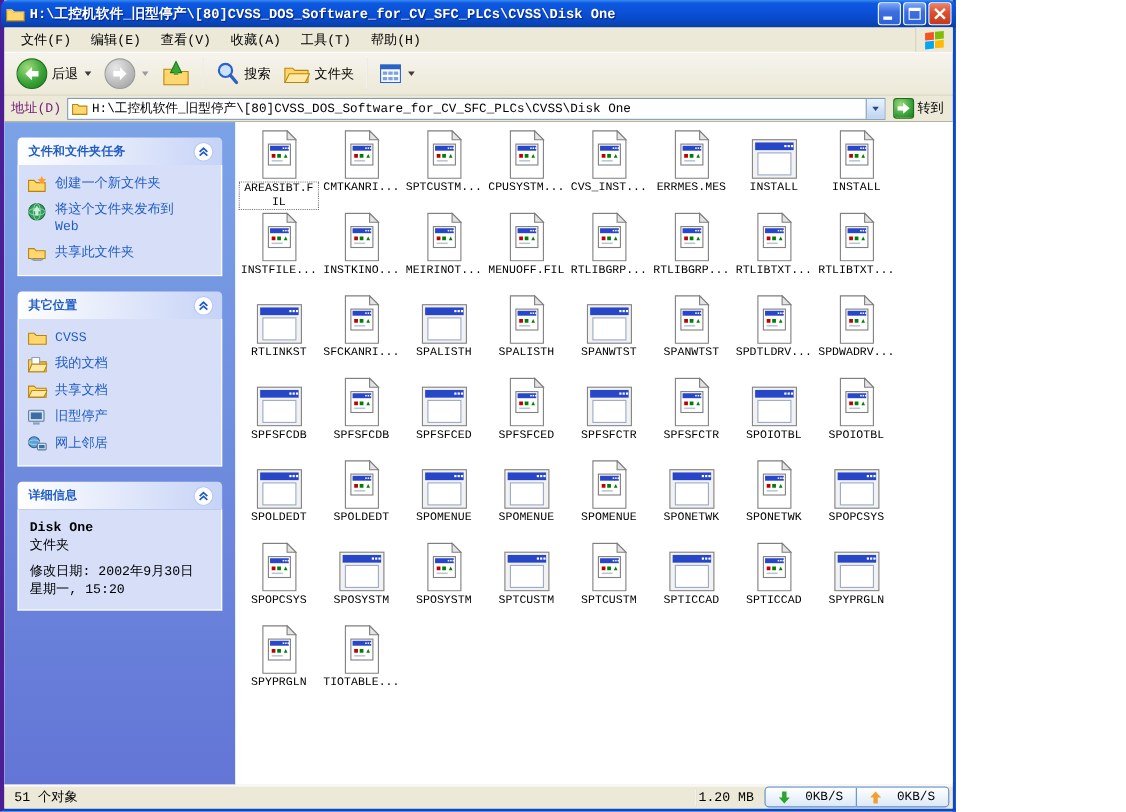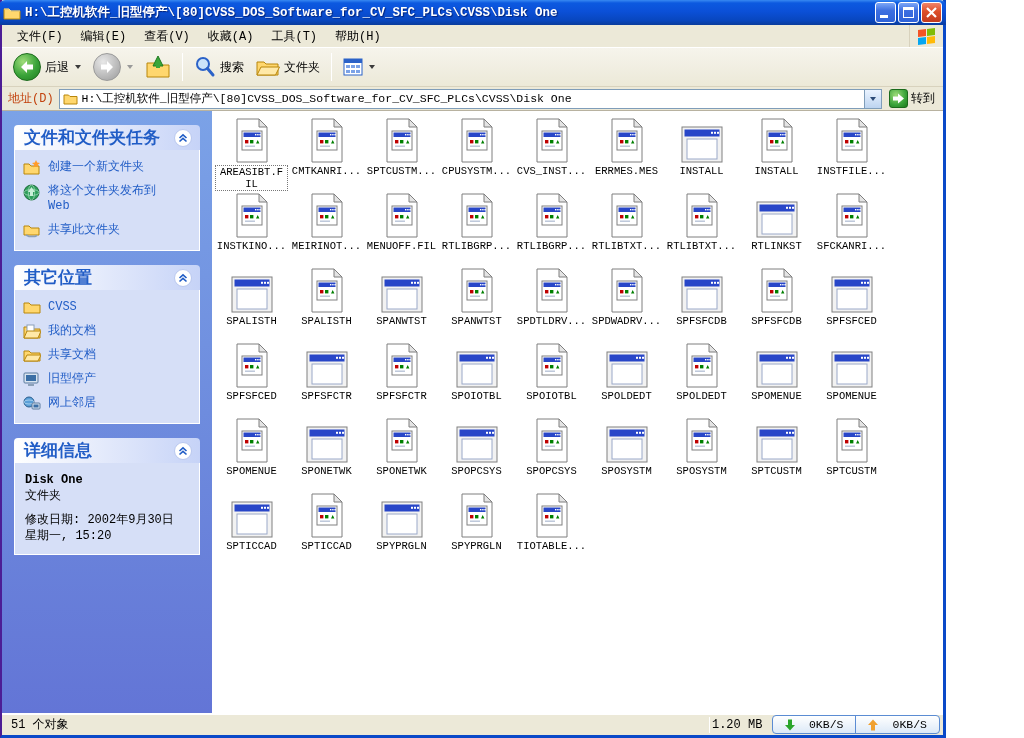--- a/index.html
+++ b/index.html
@@ -1,20 +1,20 @@
 <!DOCTYPE html>
 <html><head>
 <meta charset="utf-8">
 <style>
   * { margin:0; padding:0; box-sizing:border-box; }
   html,body { width:1024px; height:738px; overflow:hidden; }
   body { font-family:"Liberation Mono","DejaVu Sans Mono",monospace; font-size:12px; }
 
-  #window { position:relative; width:946px; height:738px;
-    border-left:2px solid #4c1d95; border-right:3px solid #0A49C8; border-bottom:3px solid #0A49C8;
+  #window { position:relative; width:869px; height:738px;
+    border-left:4px solid #4c1d95; border-right:3px solid #0A49C8; border-bottom:3px solid #0A49C8;
     background:#ECE9D8; }
 
   
   .titlebar { height:25px; display:flex; align-items:center; padding:0 4px;
     background:linear-gradient(180deg,#3889F2 0%,#0C59E0 12%,#0B50D8 45%,#0846BE 82%,#0A3C9C 100%);
     border-radius:6px 6px 0 0; margin:0 -3px; }
   .titlebar-icon { width:18px; height:16px; margin-right:4px; flex:0 0 auto; }
   .title-text { color:#fff; font-weight:bold; font-size:12.5px; white-space:nowrap; overflow:hidden;
     text-shadow:1px 1px 1px #00227a; flex:1 1 auto; }
   .win-controls { display:flex; gap:2px; flex:0 0 auto; }
@@ -46,21 +46,21 @@
     border-top:4px solid #3b3b3b; margin-left:2px; }
   .dd-arrow.gray { border-top-color:#9a9a9a; }
   .circle { width:28px; height:28px; border-radius:50%; display:flex; align-items:center; justify-content:center; }
   .circle.green { background:radial-gradient(circle at 35% 30%,#9fdc7a,#39A339 55%,#1E7A1E); border:1px solid #1B6B1B; }
   .circle.gray  { background:radial-gradient(circle at 35% 30%,#e8e8e8,#BDBDBD 55%,#9a9a9a); border:1px solid #9a9a9a; }
   .tb-sep { width:1px; height:28px; background:#C9C3AD; border-right:1px solid #fff; margin:0 4px; }
 
   
   .addressbar { height:24px; display:flex; align-items:center; background:#ECE9D8;
     border-bottom:1px solid #B8B2A0; padding:2px 2px 2px 6px; gap:5px; }
-  .addr-label { color:#c2410c; flex:0 0 auto;text-align:center; }
+  .addr-label { color:#701a75; flex:0 0 auto;text-align:center; }
   .addr-input { flex:1 1 auto; height:20px; background:#fff; border:1px solid #7F9DB9;
     display:flex; align-items:center; padding-left:3px; position:relative; }
   .addr-foldericon { width:15px; height:13px; margin-right:4px; flex:0 0 auto; }
   .addr-text { font-size:11.5px; white-space:nowrap; overflow:hidden; flex:1 1 auto; }
   .addr-dd { width:17px; height:18px; background:linear-gradient(180deg,#EAF3FF,#BDD4F0);
     border-left:1px solid #7F9DB9; display:flex; align-items:center; justify-content:center; flex:0 0 auto; }
   .addr-dd i { width:0; height:0; border-left:3.5px solid transparent; border-right:3.5px solid transparent;
     border-top:4px solid #2b4a77; }
   .go-btn { display:flex; align-items:center; gap:3px; padding:0 6px 0 2px; flex:0 0 auto; }
   .go-icon { width:19px; height:19px; border-radius:3px; border:1px solid #1B6B1B;
@@ -69,21 +69,21 @@
 
   
   .content { height:602px; display:flex; background:#fff; }
 
   .sidebar { width:210px; flex:0 0 auto; overflow:hidden;
     background:linear-gradient(180deg,#7BA2E7 0%,#6E8CDE 50%,#6375D6 100%); padding:14px 12px 0 12px; }
   .panel { margin-bottom:14px; }
   .panel header { height:25px; display:flex; align-items:center; justify-content:space-between;
     padding:0 8px 0 10px; border-radius:4px 4px 0 0;
     background:linear-gradient(90deg,#FFFFFF 0%,#C6D3F7 100%); cursor:default; }
-  .panel-title { color:#215DC6; font-weight:bold; font-size:17px; }
+  .panel-title { color:#215DC6; font-weight:bold; font-size:11px; }
   .chevron { width:18px; height:18px; border-radius:50%; background:#fff; border:1px solid #B9C8EF;
     display:flex; align-items:center; justify-content:center; }
   .panel-body { background:#D6DFF7; border:1px solid #fff; border-top:none; padding:10px 8px 10px 8px; }
   .task-item { display:flex; align-items:flex-start; gap:7px; margin-bottom:9px; cursor:pointer; }
   .task-item:last-child { margin-bottom:2px; }
   .ticon { width:18px; height:15px; flex:0 0 auto; margin-top:0; }
   .tlabel { color:#215DC6; font-size:12px; line-height:15px; max-width:126px; }
   .details-body { background:#D6DFF7; border:1px solid #fff; border-top:none; padding:10px 10px; color:#000; }
   .d-name { font-weight:bold; margin-bottom:1px; }
   .d-line { line-height:16px; }

